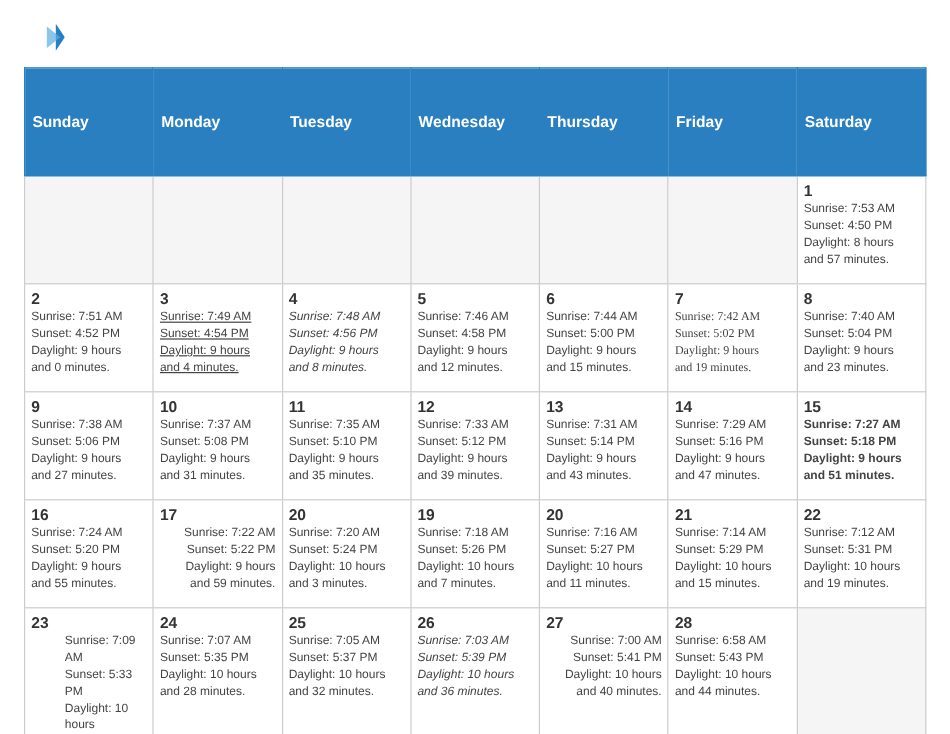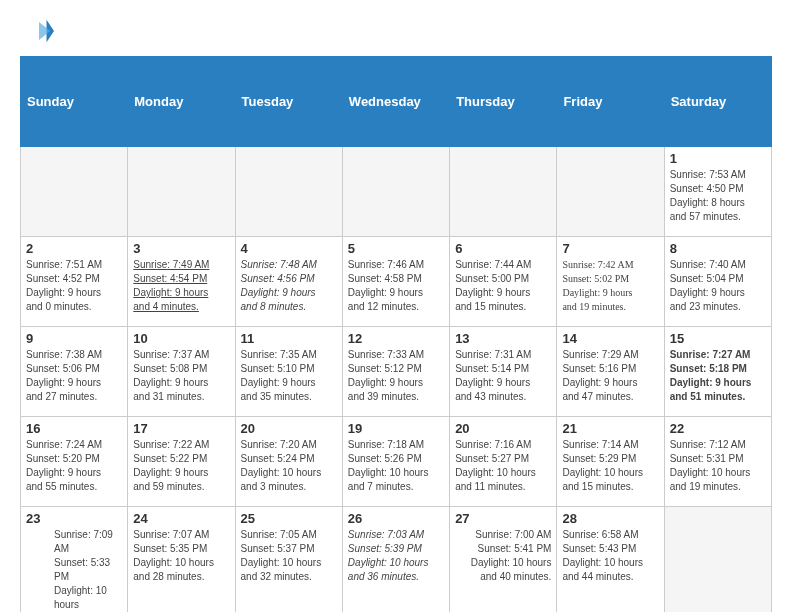--- a/index.html
+++ b/index.html
@@ -174,21 +174,21 @@
         <tr>
           <td>
             <span class="day-num">16</span>
             <div class="day-info" style="white-space: pre-line;">Sunrise: 7:24 AM
 Sunset: 5:20 PM
 Daylight: 9 hours
 and 55 minutes.</div>
           </td>
           <td>
             <span class="day-num">17</span>
-            <div class="day-info" style="white-space: pre-line;">Sunrise: 7:22 AM
+            <div class="day-info" style="white-space: pre-line; text-align: right;">Sunrise: 7:22 AM
 Sunset: 5:22 PM
 Daylight: 9 hours
 and 59 minutes.</div>
           </td>
           <td>
             <span class="day-num">20</span>
             <div class="day-info" style="white-space: pre-line;">Sunrise: 7:20 AM
 Sunset: 5:24 PM
 Daylight: 10 hours
 and 3 minutes.</div>

